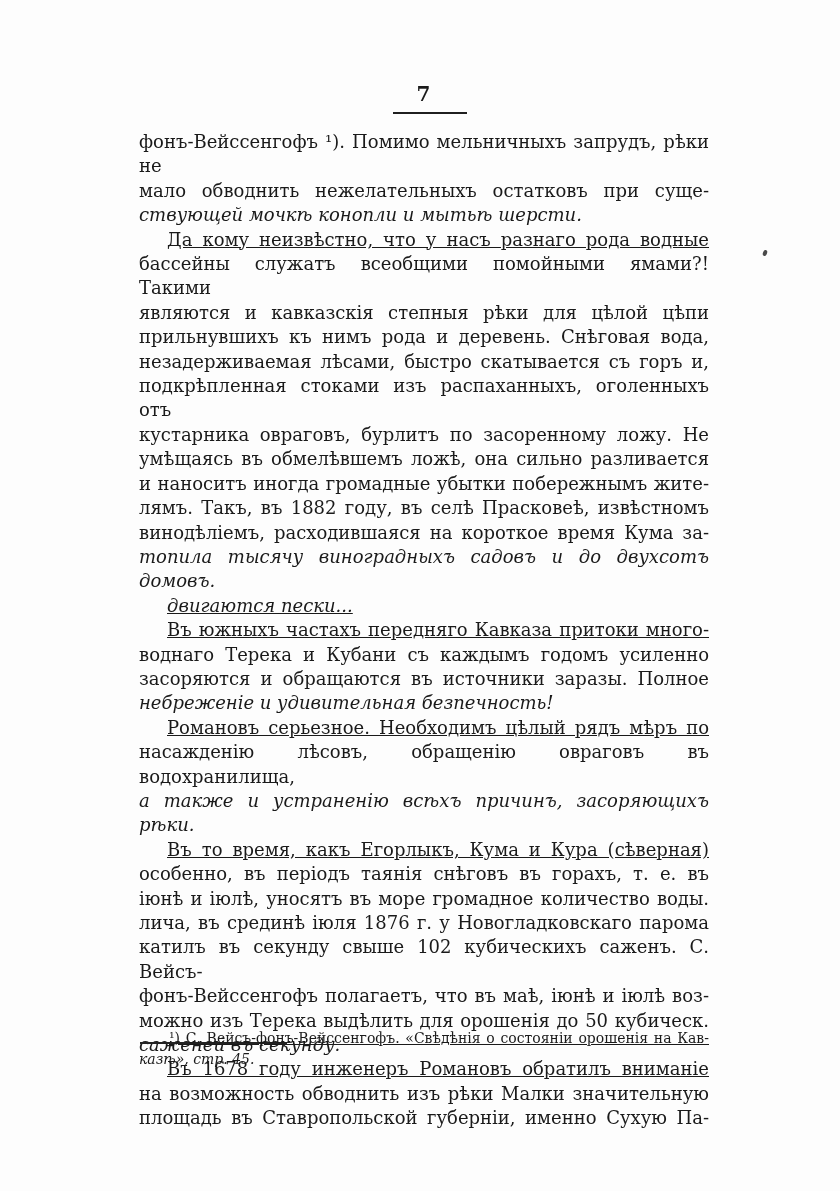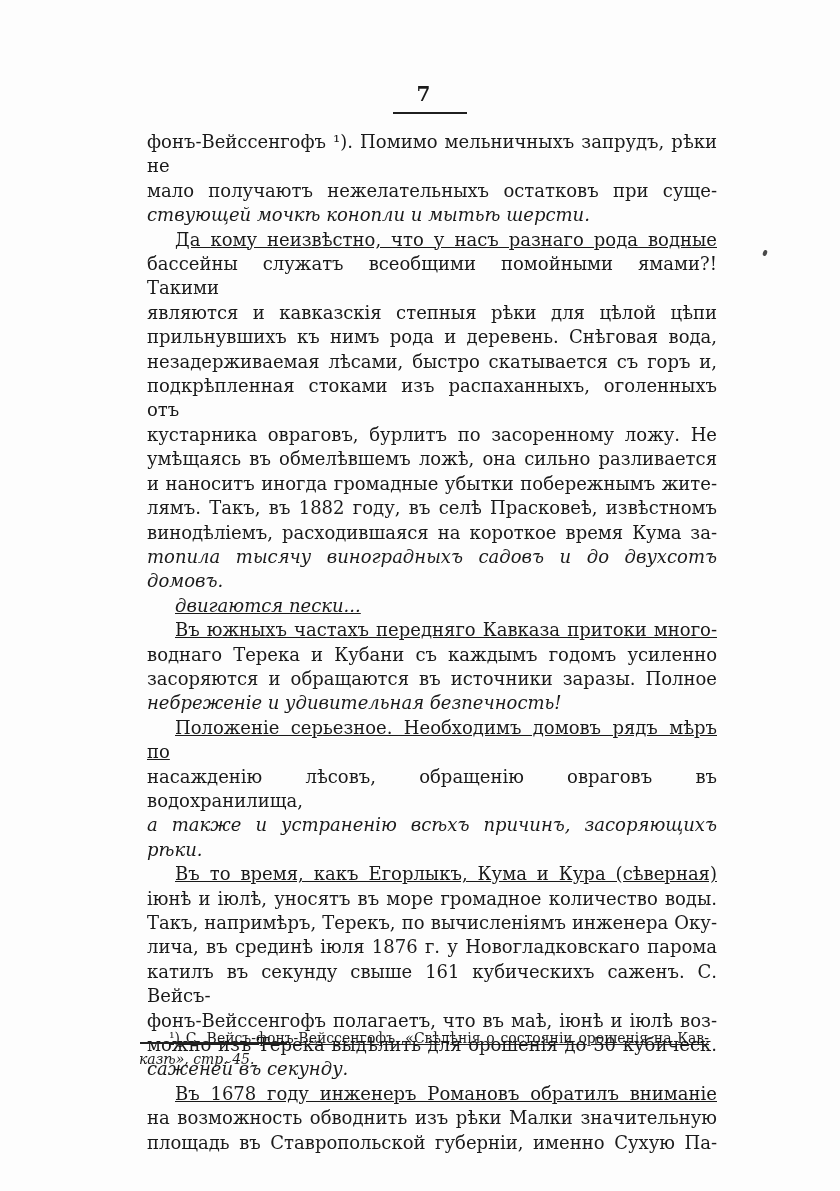--- a/index.html
+++ b/index.html
@@ -21,21 +21,21 @@
     letter-spacing: 1px;
   }
   .page-number-rule {
     position: absolute; top: 112px; left: 393px;
     width: 74px; height: 2px; background: #1f1f1f;
   }
 
   
   .body-text {
     position: absolute; top: 130px; left: 139px; width: 570px;
-    font-size: 18px; line-height: 24.4px; margin-left: 8px;
+    font-size: 18px; line-height: 24.4px;
   }
   .para { margin: 0; }
   .para.indent .line:first-child { text-indent: 28px; text-decoration: underline; }
   .line {
     text-align: justify;
     text-align-last: justify;
     white-space: normal;
   }
   .line.end-left { text-align-last: left; font-style: italic; }
 
@@ -60,21 +60,21 @@
 </head>
 <body>
 
 <div class="page">
   <div class="page-number">7</div>
   <div class="page-number-rule"></div>
 
   <div class="body-text" id="body-text">
       <div class="para">
         <div class="line">фонъ-Вейссенгофъ ¹). Помимо мельничныхъ запрудъ, рѣки не</div>
-        <div class="line">мало получаютъ нежелательныхъ остатковъ при суще-</div>
+        <div class="line">мало обводнить нежелательныхъ остатковъ при суще-</div>
         <div class="line end-left">ствующей мочкѣ конопли и мытьѣ шерсти.</div>
       </div>
       <div class="para indent">
         <div class="line">Да кому неизвѣстно, что у насъ разнаго рода водные</div>
         <div class="line">бассейны служатъ всеобщими помойными ямами?! Такими</div>
         <div class="line">являются и кавказскія степныя рѣки для цѣлой цѣпи</div>
         <div class="line">прильнувшихъ къ нимъ рода и деревень. Снѣговая вода,</div>
         <div class="line">незадерживаемая лѣсами, быстро скатывается съ горъ и,</div>
         <div class="line">подкрѣпленная стоками изъ распаханныхъ, оголенныхъ отъ</div>
         <div class="line">кустарника овраговъ, бурлитъ по засоренному ложу. Не</div>
@@ -87,30 +87,30 @@
       <div class="para indent">
         <div class="line end-left">двигаются пески...</div>
       </div>
       <div class="para indent">
         <div class="line">Въ южныхъ частахъ передняго Кавказа притоки много-</div>
         <div class="line">воднаго Терека и Кубани съ каждымъ годомъ усиленно</div>
         <div class="line">засоряются и обращаются въ источники заразы. Полное</div>
         <div class="line end-left">небреженіе и удивительная безпечность!</div>
       </div>
       <div class="para indent">
-        <div class="line">Положеніе серьезное. Необходимъ домовъ рядъ мѣръ по</div>
+        <div class="line">Романовъ серьезное. Необходимъ цѣлый рядъ мѣръ по</div>
         <div class="line">насажденію лѣсовъ, обращенію овраговъ въ водохранилища,</div>
         <div class="line end-left">а также и устраненію всѣхъ причинъ, засоряющихъ рѣки.</div>
       </div>
       <div class="para indent">
         <div class="line">Въ то время, какъ Егорлыкъ, Кума и Кура (сѣверная)</div>
+        <div class="line">особенно, въ періодъ таянія снѣговъ въ горахъ, т. е. въ</div>
         <div class="line">іюнѣ и іюлѣ, уносятъ въ море громадное количество воды.</div>
-        <div class="line">Такъ, напримѣръ, Терекъ, по вычисленіямъ инженера Оку-</div>
         <div class="line">лича, въ срединѣ іюля 1876 г. у Новогладковскаго парома</div>
-        <div class="line">катилъ въ секунду свыше 161 кубическихъ саженъ. С. Вейсъ-</div>
+        <div class="line">катилъ въ секунду свыше 102 кубическихъ саженъ. С. Вейсъ-</div>
         <div class="line">фонъ-Вейссенгофъ полагаетъ, что въ маѣ, іюнѣ и іюлѣ воз-</div>
         <div class="line">можно изъ Терека выдѣлить для орошенія до 50 кубическ.</div>
         <div class="line end-left">саженей въ секунду.</div>
       </div>
       <div class="para indent">
         <div class="line">Въ 1678 году инженеръ Романовъ обратилъ вниманіе</div>
         <div class="line">на возможность обводнить изъ рѣки Малки значительную</div>
         <div class="line">площадь въ Ставропольской губерніи, именно Сухую Па-</div>
       </div>
     </div>

